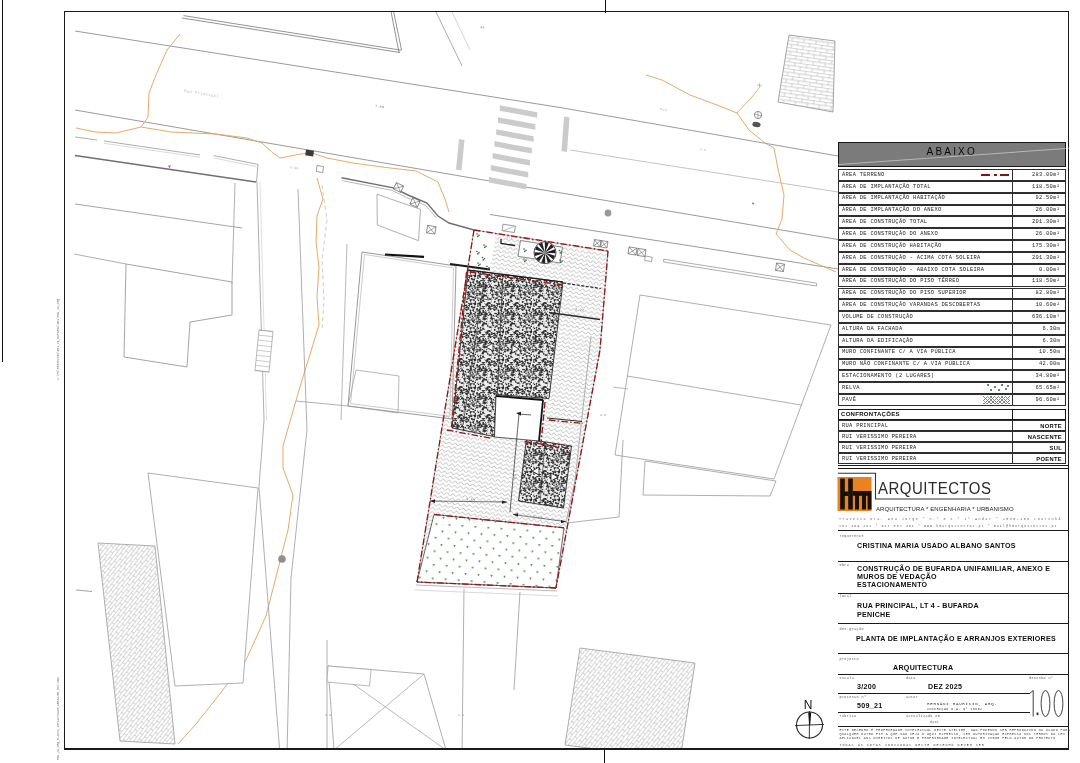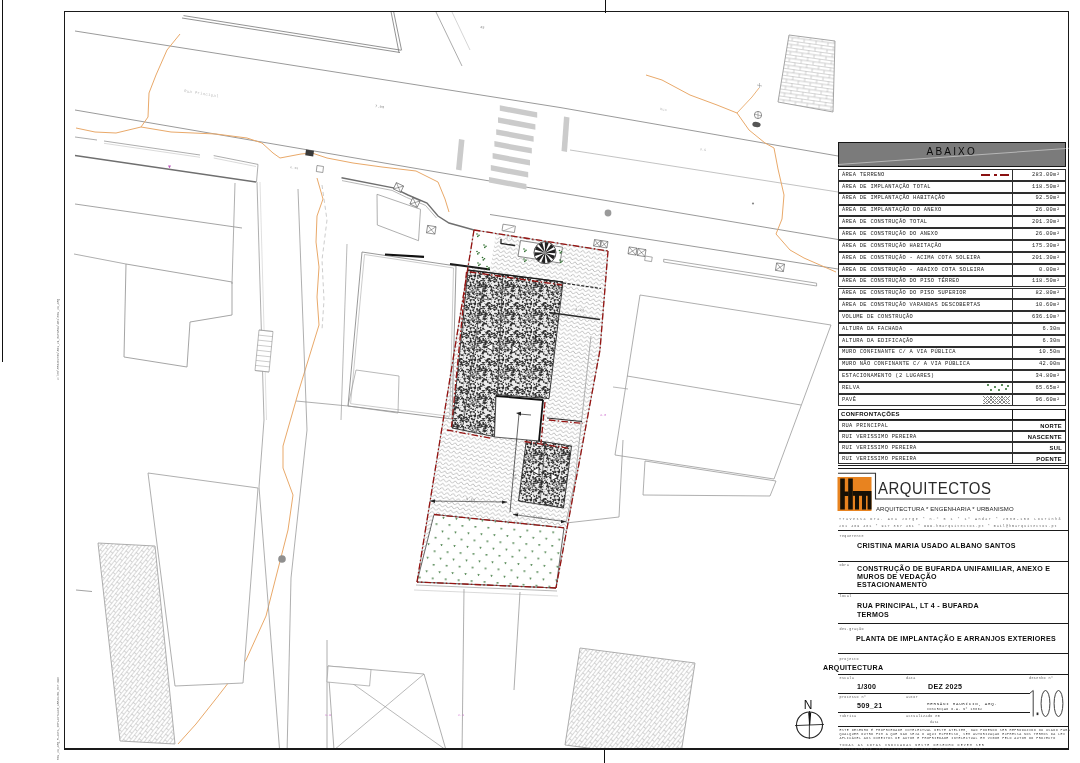--- a/index.html
+++ b/index.html
@@ -768,32 +768,32 @@
 <div class="lbl" style="left:839.5px;top:533.5px;">requerente</div>
 <div class="bold" style="left:857px;top:542.2px;font-size:7.1px;letter-spacing:0.28px;">CRISTINA MARIA USADO ALBANO SANTOS</div>
 <div class="hline" style="left:838px;top:561.2px;width:230.5px;height:1.1px;"></div>
 <div class="lbl" style="left:839.5px;top:562.8px;">obra</div>
 <div class="bold" style="left:857px;top:565.0px;font-size:7.1px;letter-spacing:0.26px;">CONSTRUÇÃO DE BUFARDA UNIFAMILIAR, ANEXO E</div>
 <div class="bold" style="left:857px;top:572.8px;font-size:7.1px;letter-spacing:0.26px;">MUROS DE VEDAÇÃO</div>
 <div class="bold" style="left:857px;top:580.6px;font-size:7.1px;letter-spacing:0.26px;">ESTACIONAMENTO</div>
 <div class="hline" style="left:838px;top:592.8px;width:230.5px;height:1.1px;"></div>
 <div class="lbl" style="left:839.5px;top:594.4px;">local</div>
 <div class="bold" style="left:857px;top:602.0px;font-size:7.1px;letter-spacing:0.28px;">RUA PRINCIPAL, LT 4 - BUFARDA</div>
-<div class="bold" style="left:857px;top:610.6px;font-size:7.1px;letter-spacing:0.28px;">TERMOS</div>
+<div class="bold" style="left:857px;top:610.6px;font-size:7.1px;letter-spacing:0.28px;">PENICHE</div>
 <div class="hline" style="left:838px;top:622.9px;width:230.5px;height:1.1px;"></div>
 <div class="lbl" style="left:839.5px;top:626.5px;">des.gração</div>
 <div class="bold" style="left:856px;top:635.2px;font-size:7.1px;letter-spacing:0.24px;">PLANTA DE IMPLANTAÇÃO E ARRANJOS EXTERIORES</div>
 <div class="hline" style="left:838px;top:653.4px;width:230.5px;height:1.1px;"></div>
 <div class="lbl" style="left:839.5px;top:656.8px;">projecto</div>
-<div class="bold" style="left:823px;top:663.8px;font-size:7.1px;letter-spacing:0.3px;">ARQUITECTURA</div>
+<div class="bold" style="left:893px;top:663.8px;font-size:7.1px;letter-spacing:0.3px;">ARQUITECTURA</div>
 <div class="hline" style="left:838px;top:673.8px;width:230.5px;height:1.1px;"></div>
 <div class="lbl" style="left:839.5px;top:676.2px;">escala</div>
 <div class="lbl" style="left:906px;top:676.2px;">data</div>
 <div class="lbl" style="left:1029px;top:676.2px;">desenho nº</div>
-<div class="bold" style="left:857px;top:682.8px;font-size:7.1px;letter-spacing:0.3px;">1/300</div>
+<div class="bold" style="left:857px;top:682.8px;font-size:7.1px;letter-spacing:0.3px;">3/200</div>
 <div class="bold" style="left:928px;top:682.8px;font-size:7.1px;letter-spacing:0.3px;">DEZ 2025</div>
 <div class="hline" style="left:838px;top:693.0px;width:192px;height:1.1px;"></div>
 <div class="lbl" style="left:839.5px;top:695.2px;">processo nº</div>
 <div class="lbl" style="left:906px;top:695.2px;">autor</div>
 <div class="bold" style="left:857px;top:701.8px;font-size:7.1px;letter-spacing:0.3px;">509_21</div>
 <div class="lbl" style="left:927px;top:701.6px;font-size:4.2px;letter-spacing:0.7px;color:#333;">HERNÂNI MAURÍCIO, ARQ.</div>
 <div class="lbl" style="left:927px;top:706.6px;font-size:3.2px;letter-spacing:0.5px;color:#333;">INSCRIÇÃO O.A. Nº 13862</div>
 <svg class="abs" style="left:1026px;top:689px;" width="42" height="31" viewBox="0 0 42 31">
 <g stroke="#2b2b2b" stroke-width="0.9" fill="none">
 <path d="M3.5,4.5 L7.2,1.5 L7.2,27.5"></path>

